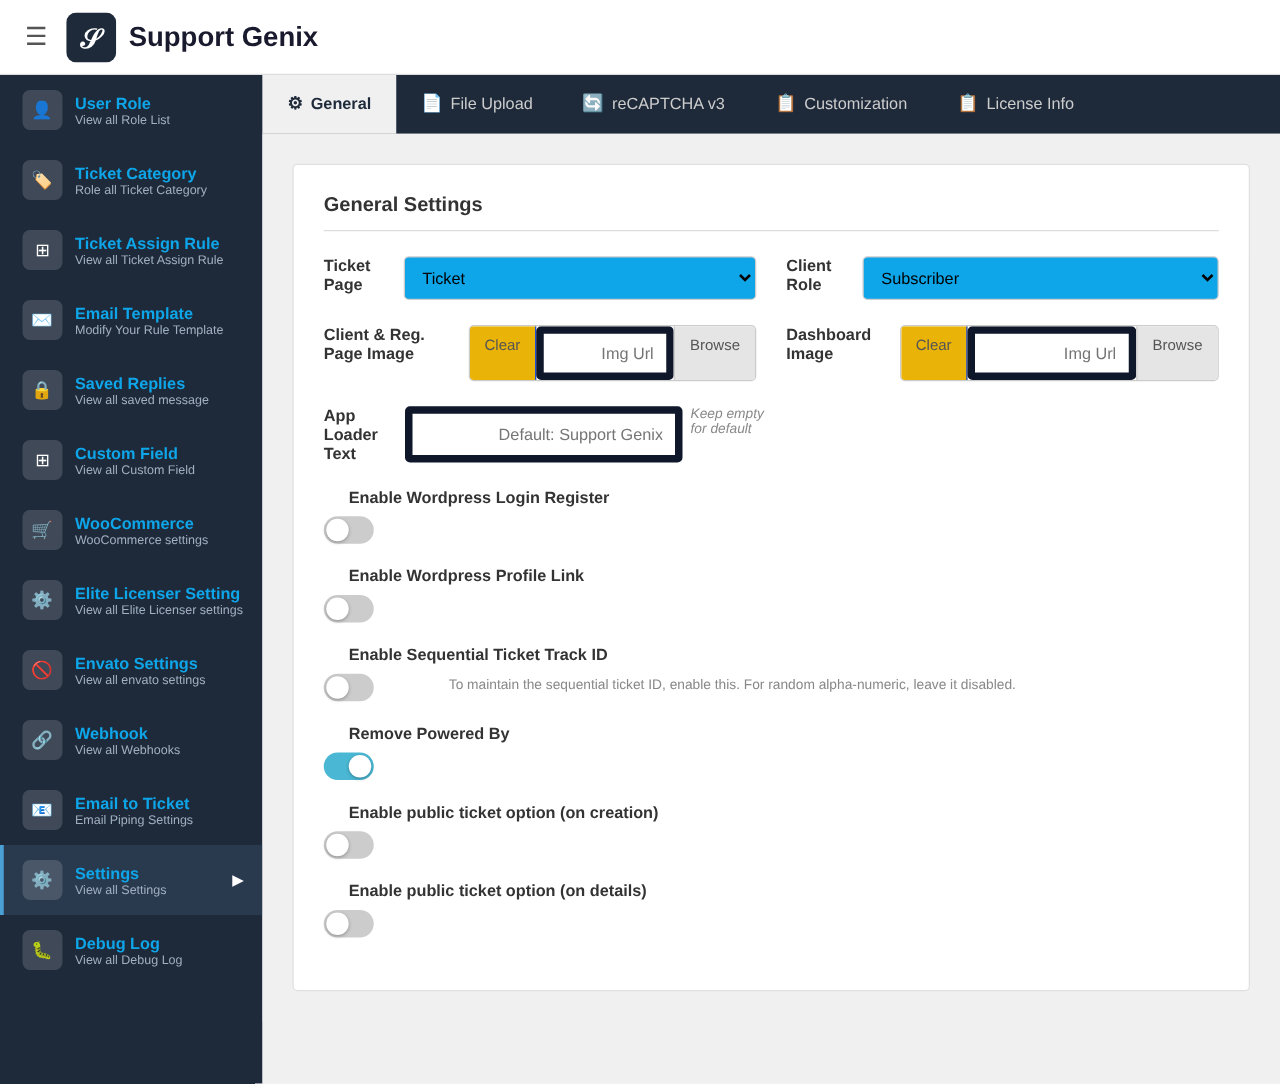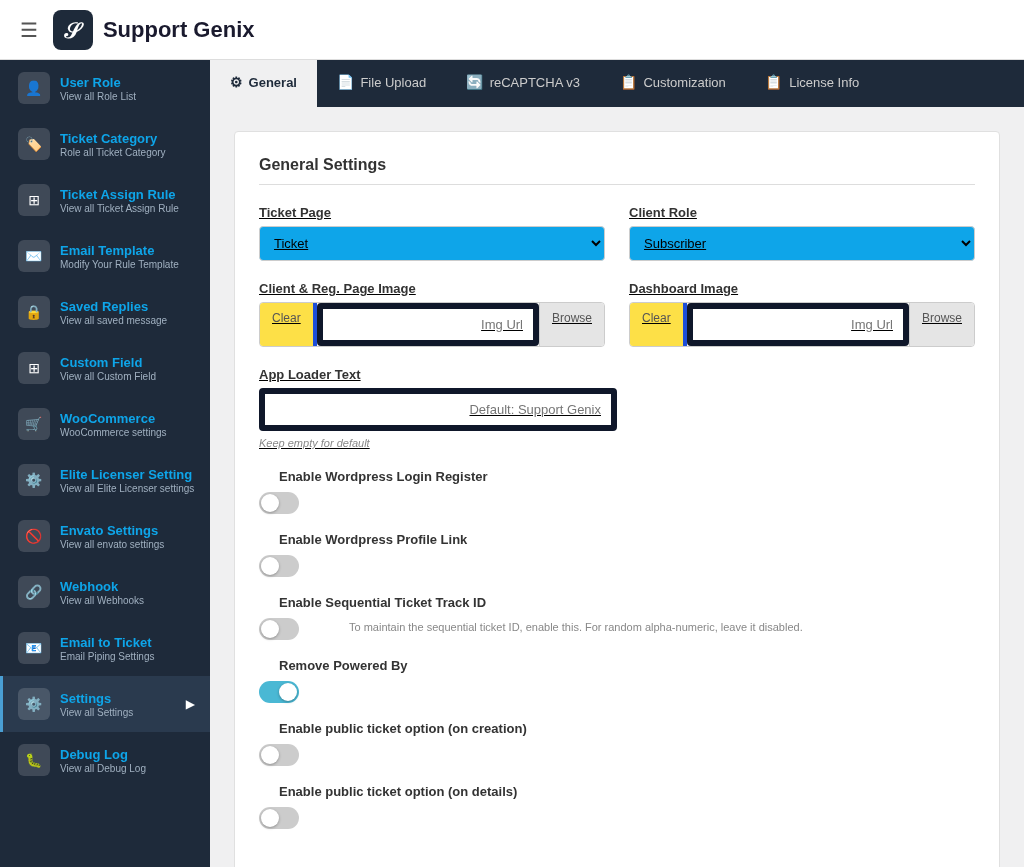--- a/index.html
+++ b/index.html
@@ -140,23 +140,22 @@
     }
 
     .form-row {
       display: flex;
       gap: 24px;
       margin-bottom: 20px;
     }
     .form-group {
       flex: 1;
       display: flex;
-      flex-direction: column;
+      flex-direction: row;
       gap: 6px;
-      text-decoration: underline;
     }
     .form-group label {
       font-size: 13px;
       font-weight: 600;
       color: #333;
     }
     .form-group select {
       width: 100%;
       padding: 8px 10px;
       border: 1px solid #ccc;
@@ -168,22 +167,22 @@
 
     
     .img-input-group {
       display: flex;
       border: 1px solid #ccc;
       border-radius: 4px;
       overflow: hidden;
     }
     .img-input-group .clear-btn {
       padding: 8px 12px;
-      background: #fde047;
-      border-right: 4px solid #1d4ed8;
+      background: #eab308;
+      border-right: 1px solid #1d4ed8;
       cursor: pointer;
       font-size: 12px;
       color: #555;
       white-space: nowrap;
     }
     .img-input-group input {
       flex: 1;
       padding: 8px 10px;
       border: none;
       outline: none;
@@ -226,20 +225,21 @@
     }
     .toggle-desc {
       font-size: 11px;
       color: #888;
       margin-left: 50px;
       margin-top: -4px;
     }
     .toggle-wrapper {
       display: flex;
       align-items: center;
+      gap: 10px;
     }
     .toggle {
       width: 40px;
       height: 22px;
       border-radius: 11px;
       background: #ccc;
       position: relative;
       cursor: pointer;
       flex-shrink: 0;
     }

